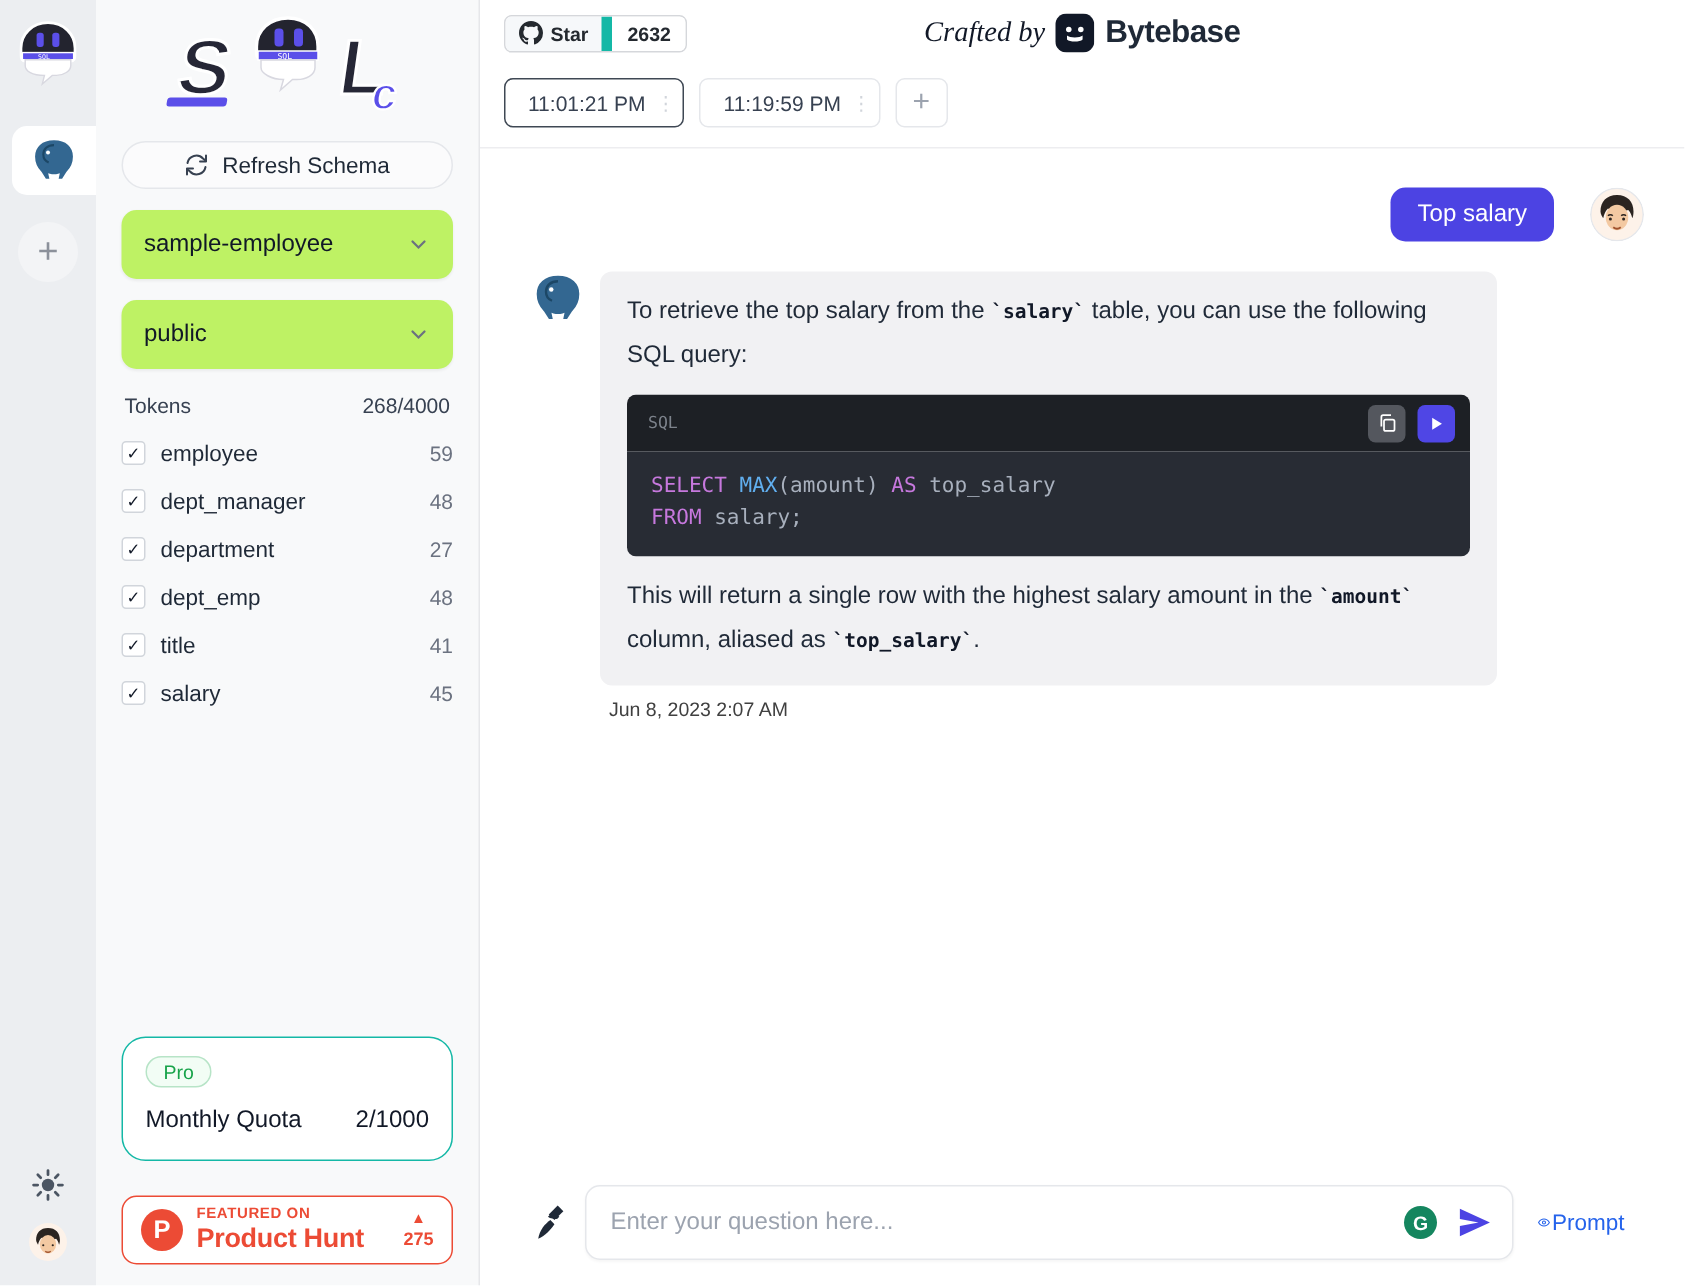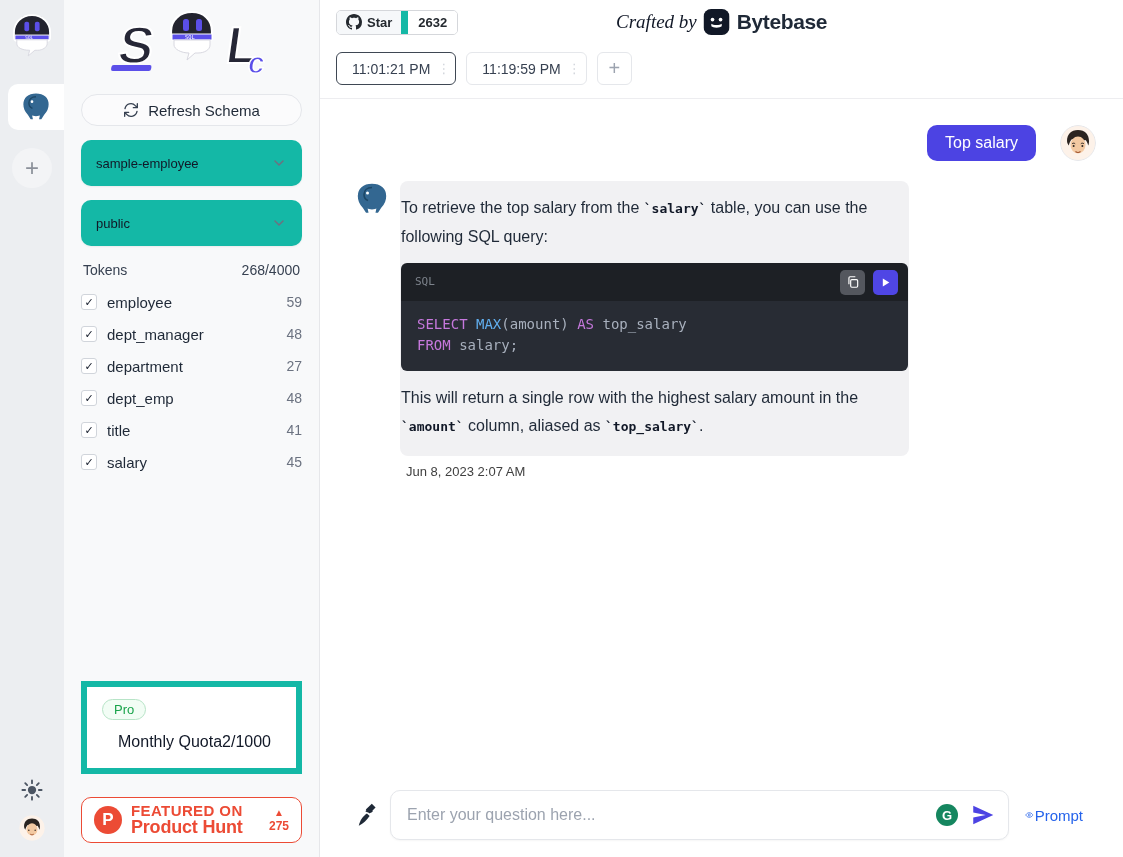--- a/index.html
+++ b/index.html
@@ -12,33 +12,33 @@
   .pg-tile { margin-top:28px; align-self:flex-end; width:56px; height:46px; background:#fff; border-radius:10px 0 0 10px; display:flex; align-items:center; justify-content:center; }
   .rail-plus { margin-top:18px; width:40px; height:40px; border-radius:50%; background:#f3f4f6; color:#8b909a; font-size:24px; font-weight:300; display:flex; align-items:center; justify-content:center; cursor:pointer; }
   .rail-spacer { flex:1; }
   .rail-sun { margin-bottom:14px; width:22px; height:22px; cursor:pointer; }
   .rail-avatar { margin-bottom:16px; width:26px; height:26px; border-radius:50%; overflow:hidden; cursor:pointer; }
 
   
   .sidebar { width:256px; background:#f8f9fa; border-right:1px solid #e6e7ea; display:flex; flex-direction:column; padding:0 17px; flex-shrink:0; }
   .logo-row { height:94px; display:flex; align-items:center; justify-content:center; }
   .refresh-btn { height:32px; border:1px solid #e5e7eb; border-radius:16px; background:#fbfbfc; display:flex; align-items:center; justify-content:center; gap:9px; font-size:15px; color:#1f2937; cursor:pointer; }
-  .select { margin-top:14px; height:46px; background:#14b8a6; border-radius:10px; box-shadow:0 1px 2px rgba(0,0,0,.06); display:flex; align-items:center; justify-content:space-between; padding:0 15px; font-size:13px; color:#111827; cursor:pointer; }
+  .select { margin-top:14px; height:46px; background:#bef264; border-radius:10px; box-shadow:0 1px 2px rgba(0,0,0,.06); display:flex; align-items:center; justify-content:space-between; padding:0 15px; font-size:16px; color:#111827; cursor:pointer; }
   .tokens-row { display:flex; justify-content:space-between; padding:16px 2px 8px; font-size:14px; color:#374151; }
   .table-row { height:32px; display:flex; align-items:center; gap:10px; font-size:15px; color:#1f2937; }
   .cbx { width:16px; height:16px; background:#fff; border:1px solid #d1d5db; border-radius:3px; display:flex; align-items:center; justify-content:center; font-size:11px; color:#111827; cursor:pointer; flex-shrink:0; }
   .tbl-count { margin-left:auto; font-size:14px; color:#6b7280; }
   .side-spacer { flex:1; }
-  .quota-card { border:6px solid #14b8a6; border-radius:0; background:#fff; padding:12px 15px 17px; margin-bottom:23px; }
+  .quota-card { border:1px solid #14b8a6; border-radius:16px; background:#fff; padding:12px 15px 17px; margin-bottom:23px; }
   .pro-pill { display:inline-block; border:1px solid #b7e4c7; background:#f2fdf5; color:#18a34a; font-size:13px; padding:2px 11px; border-radius:999px; }
-  .quota-row { display:flex; margin-top:13px; font-size:16px; color:#111827;margin-left:16px; }
+  .quota-row { display:flex; justify-content:space-between; margin-top:13px; font-size:16px; color:#111827; }
   .ph-badge { border:1.5px solid #ec4b35; border-radius:10px; background:#fff; height:46px; display:flex; align-items:center; padding:0 12px; gap:9px; margin-bottom:14px; cursor:pointer; }
   .ph-circle { width:28px; height:28px; border-radius:50%; background:#ec4b35; color:#fff; font-weight:bold; font-size:17px; display:flex; align-items:center; justify-content:center; flex-shrink:0; }
   .ph-texts { display:flex; flex-direction:column; line-height:1.05; }
-  .ph-featured { font-size:15px; font-weight:bold; color:#ec4b35; letter-spacing:.4px; }
+  .ph-featured { font-size:10px; font-weight:bold; color:#ec4b35; letter-spacing:.4px; }
   .ph-name { font-size:18px; font-weight:800; color:#ec4b35; letter-spacing:-.2px; }
   .ph-vote { margin-left:auto; display:flex; flex-direction:column; align-items:center; color:#ec4b35; line-height:1; }
   .ph-tri { font-size:10px; }
   .ph-count { font-size:12px; font-weight:bold; margin-top:2px; }
 
   
   .main { flex:1; display:flex; flex-direction:column; background:#fff; }
   .topbar { height:44px; display:flex; align-items:center; padding:0 16px; position:relative; flex-shrink:0; }
   .star-widget { display:inline-flex; border:1px solid #d5d7db; border-radius:5px; overflow:hidden; height:25px; font-size:13px; font-weight:bold; color:#24292f; cursor:pointer; }
   .star-left { display:flex; align-items:center; gap:5px; padding:4px 9px; background:#f6f8fa; border-right:7px solid #14b8a6; }
@@ -50,21 +50,21 @@
   .tab { height:33px; display:flex; align-items:center; gap:7px; padding:0 9px 0 15px; border-radius:6px; border:1px solid #e5e7eb; background:#fff; font-size:14px; color:#374151; cursor:pointer; }
   .tab.active { border:1.5px solid #3f4854; }
   .kebab { color:#d1d5db; font-size:13px; width:9px; text-align:center; }
   .newtab { width:35px; height:33px; border:1px solid #e5e7eb; border-radius:6px; display:flex; align-items:center; justify-content:center; color:#9ca3af; font-size:20px; background:#fff; cursor:pointer; }
 
   .chat { flex:1; overflow:hidden; }
   .user-row { display:flex; justify-content:flex-end; align-items:flex-start; gap:24px; padding:26px 27px 0 0; }
   .bubble-user { background:#4c43e3; color:#fff; font-size:16px; padding:9px 18px; border-radius:10px; cursor:default; }
   .avatar { width:36px; height:36px; border-radius:50%; overflow:hidden; flex-shrink:0; }
   .assistant-row { display:flex; gap:10px; padding:20px 0 0 34px; align-items:flex-start; }
-  .bubble-assistant { width:509px; background:#f1f1f3; border-radius:8px; padding:13px 1px 15px; font-size:16px; color:#1f2937; line-height:28px; }
+  .bubble-assistant { width:598px; background:#f1f1f3; border-radius:8px; padding:13px 18px 15px; font-size:16px; color:#1f2937; line-height:28px; }
   .inline-code { font-family:"DejaVu Sans Mono", monospace; font-weight:bold; font-size:13px; color:#111827; }
   .code-card { border-radius:6px; overflow:hidden; margin:12px 0 13px; }
   .code-head { background:#1d2025; height:38px; display:flex; align-items:center; padding:0 10px 0 14px; }
   .code-lang { font-family:"DejaVu Sans Mono", monospace; font-size:11px; color:#7d838c; }
   .code-actions { margin-left:auto; display:flex; gap:8px; }
   .cbtn { width:25px; height:25px; border-radius:5px; display:flex; align-items:center; justify-content:center; cursor:pointer; }
   .cbtn.copy { background:#54575e; }
   .cbtn.run { background:#4f46e5; }
   .code-body { background:#282c34; padding:13px 16px 15px; }
   .code-line { font-family:"DejaVu Sans Mono", monospace; font-size:14px; line-height:21px; color:#a8b0bd; white-space:pre; }

